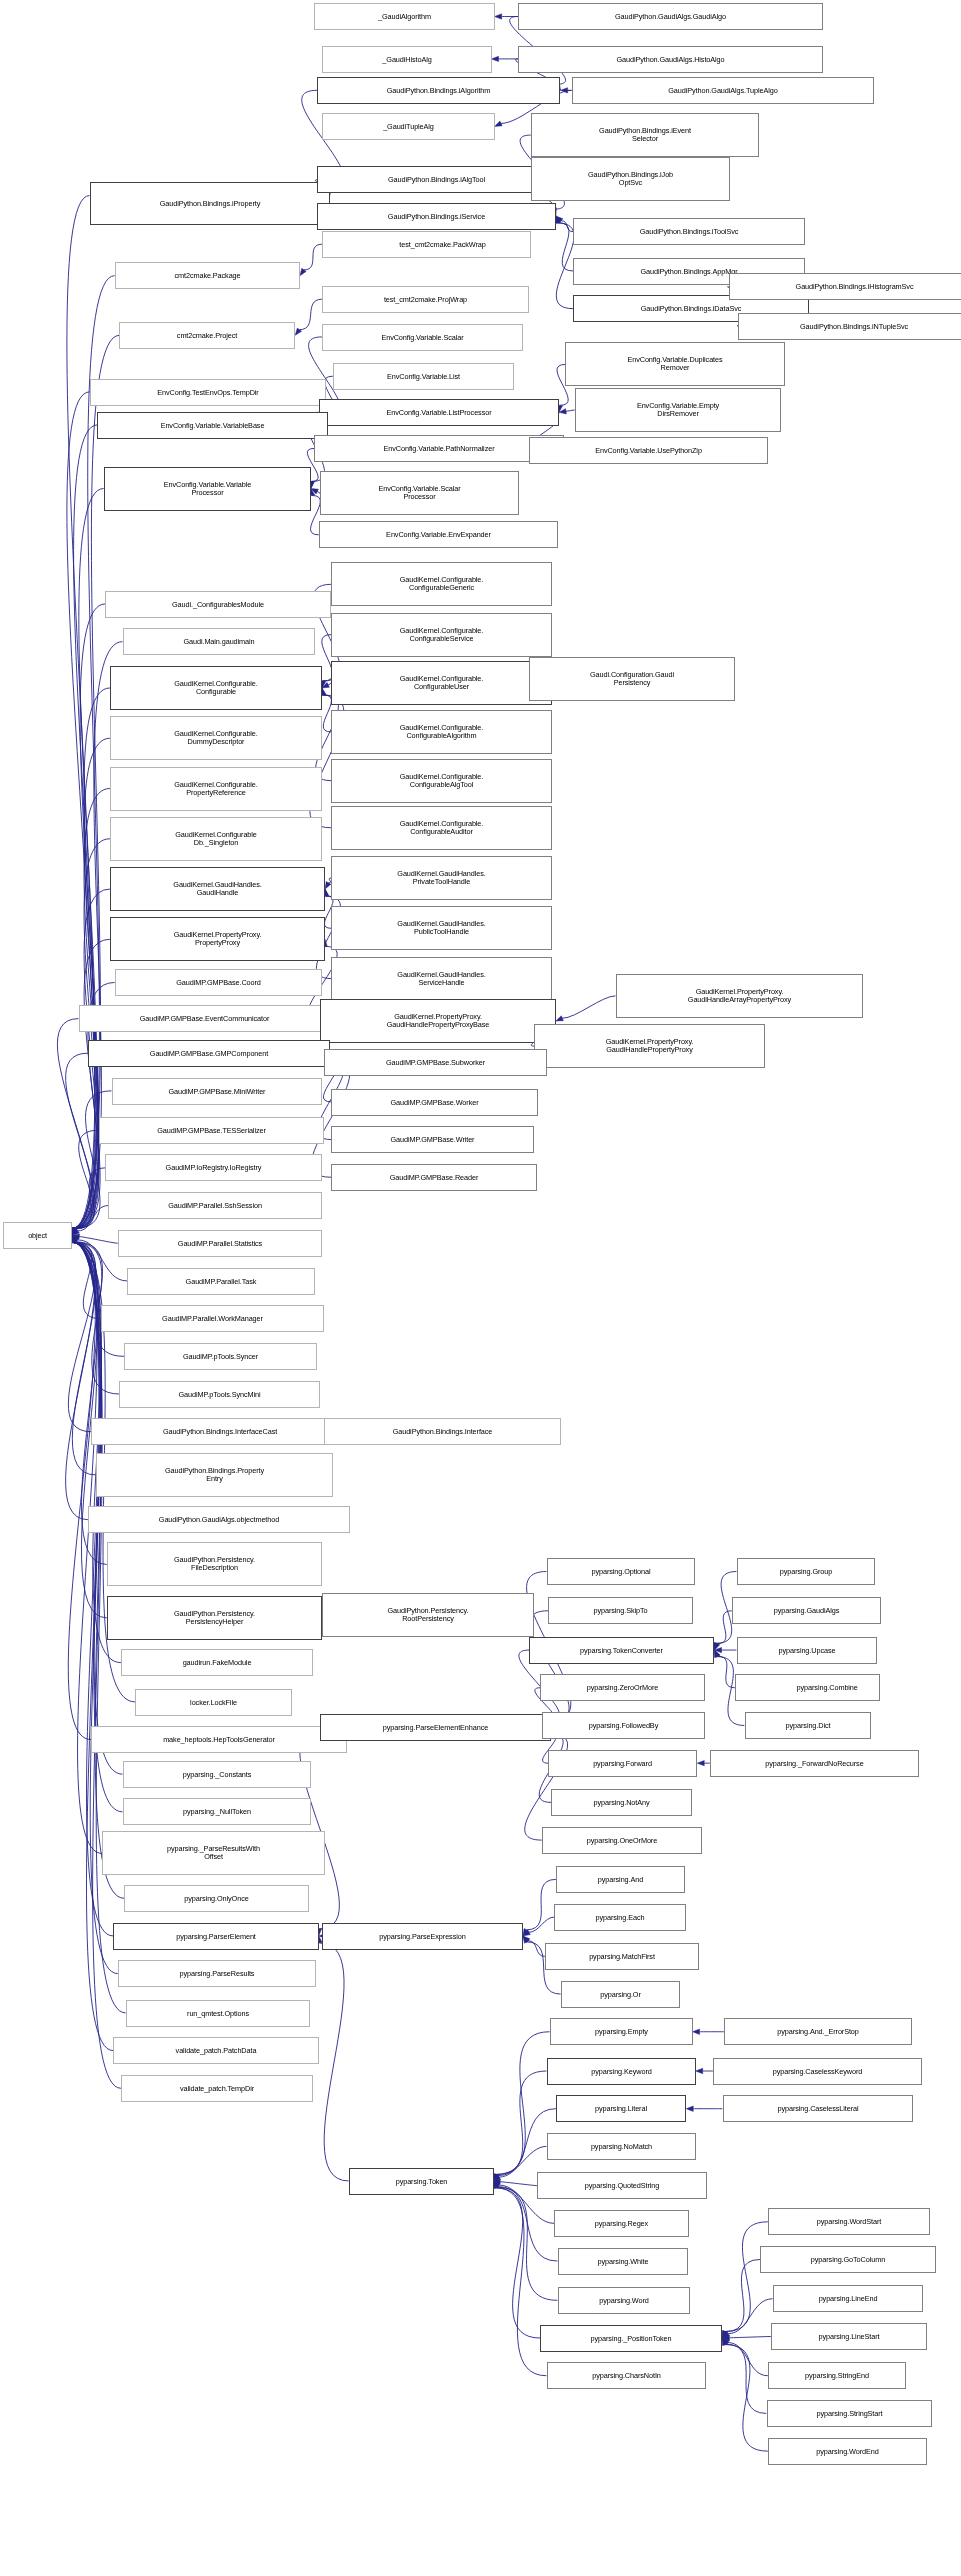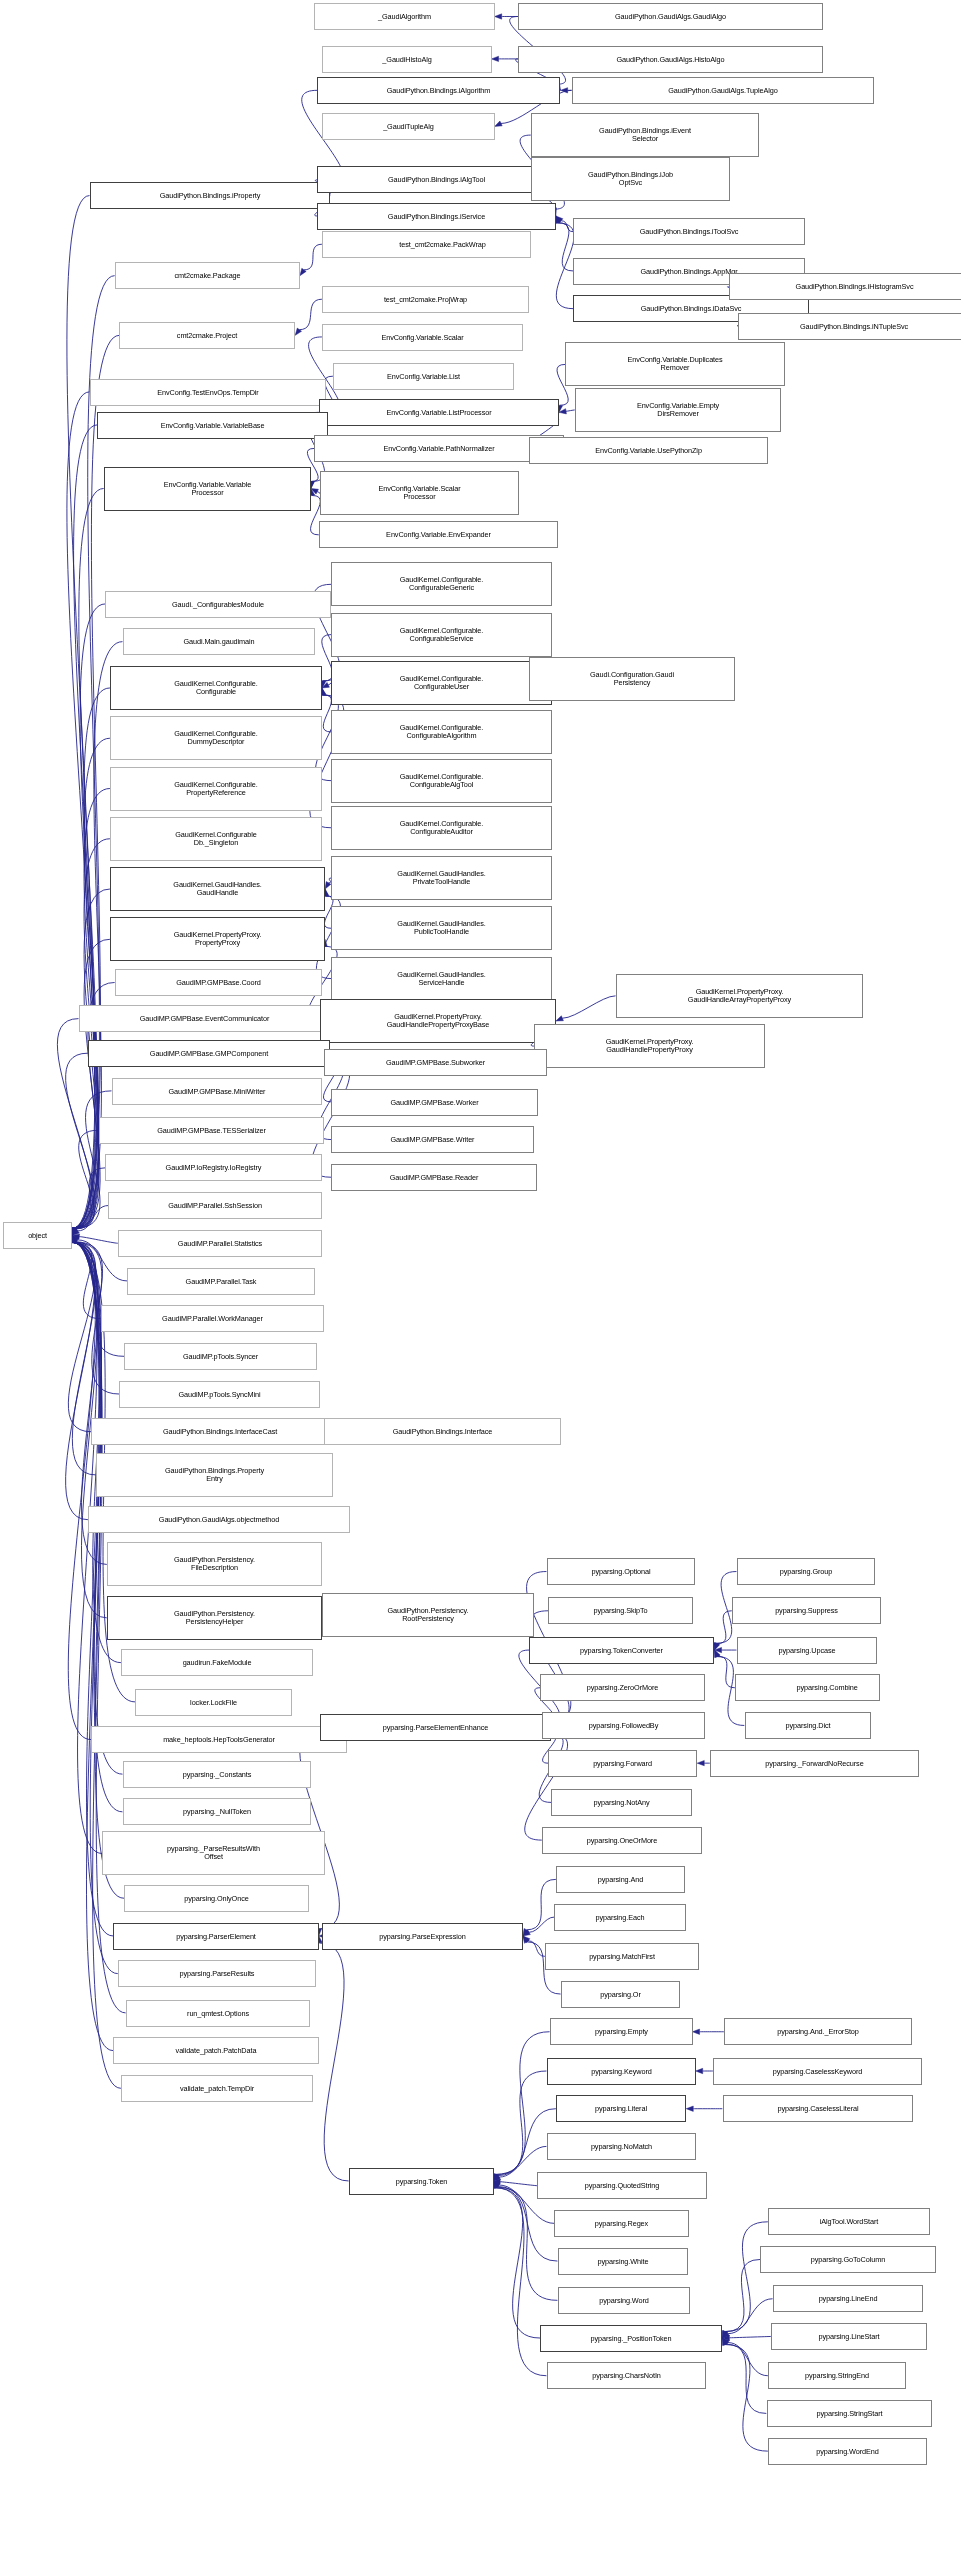--- a/index.html
+++ b/index.html
@@ -304,21 +304,21 @@
       <div class="node" style="left: 572px; top: 77px; width: 302px; height: 27px;">
         <span style="white-space: pre-line;">GaudiPython.GaudiAlgs.TupleAlgo</span>
       </div>
       <div class="node light" style="left: 322px; top: 113px; width: 173px; height: 27px;">
         <span style="white-space: pre-line;">_GaudiTupleAlg</span>
       </div>
       <div class="node" style="left: 531px; top: 113px; width: 228px; height: 44px;">
         <span style="white-space: pre-line;">GaudiPython.Bindings.iEvent
 Selector</span>
       </div>
-      <div class="node bold" style="left: 90px; top: 182px; width: 240px; height: 27px;">
+      <div class="node bold" style="left: 90px; top: 182px; width: 240px; height: 43px;">
         <span style="white-space: pre-line;">GaudiPython.Bindings.iProperty</span>
       </div>
       <div class="node bold" style="left: 317px; top: 166px; width: 239px; height: 27px;">
         <span style="white-space: pre-line;">GaudiPython.Bindings.iAlgTool</span>
       </div>
       <div class="node" style="left: 531px; top: 157px; width: 199px; height: 44px;">
         <span style="white-space: pre-line;">GaudiPython.Bindings.iJob
 OptSvc</span>
       </div>
       <div class="node bold" style="left: 317px; top: 203px; width: 239px; height: 27px;">
@@ -589,21 +589,21 @@
       <div class="node" style="left: 547px; top: 1558px; width: 148px; height: 27px;">
         <span style="white-space: pre-line;">pyparsing.Optional</span>
       </div>
       <div class="node" style="left: 737px; top: 1558px; width: 138px; height: 27px;">
         <span style="white-space: pre-line;">pyparsing.Group</span>
       </div>
       <div class="node" style="left: 548px; top: 1597px; width: 145px; height: 27px;">
         <span style="white-space: pre-line;">pyparsing.SkipTo</span>
       </div>
       <div class="node" style="left: 732px; top: 1597px; width: 149px; height: 27px;">
-        <span style="white-space: pre-line;">pyparsing.Suppress</span>
+        <span style="white-space: pre-line;">pyparsing.GaudiAlgs</span>
       </div>
       <div class="node bold" style="left: 529px; top: 1637px; width: 185px; height: 27px;">
         <span style="white-space: pre-line;">pyparsing.TokenConverter</span>
       </div>
       <div class="node" style="left: 737px; top: 1637px; width: 140px; height: 27px;">
         <span style="white-space: pre-line;">pyparsing.Upcase</span>
       </div>
       <div class="node" style="left: 540px; top: 1674px; width: 165px; height: 27px;">
         <span style="white-space: pre-line;">pyparsing.ZeroOrMore</span>
       </div>
@@ -667,21 +667,21 @@
       <div class="node" style="left: 547px; top: 2133px; width: 149px; height: 27px;">
         <span style="white-space: pre-line;">pyparsing.NoMatch</span>
       </div>
       <div class="node" style="left: 537px; top: 2172px; width: 170px; height: 27px;">
         <span style="white-space: pre-line;">pyparsing.QuotedString</span>
       </div>
       <div class="node" style="left: 554px; top: 2210px; width: 135px; height: 27px;">
         <span style="white-space: pre-line;">pyparsing.Regex</span>
       </div>
       <div class="node" style="left: 768px; top: 2208px; width: 162px; height: 27px;">
-        <span style="white-space: pre-line;">iAlgTool.WordStart</span>
+        <span style="white-space: pre-line;">pyparsing.WordStart</span>
       </div>
       <div class="node" style="left: 558px; top: 2248px; width: 130px; height: 27px;">
         <span style="white-space: pre-line;">pyparsing.White</span>
       </div>
       <div class="node" style="left: 760px; top: 2246px; width: 176px; height: 27px;">
         <span style="white-space: pre-line;">pyparsing.GoToColumn</span>
       </div>
       <div class="node" style="left: 558px; top: 2287px; width: 132px; height: 27px;">
         <span style="white-space: pre-line;">pyparsing.Word</span>
       </div>

